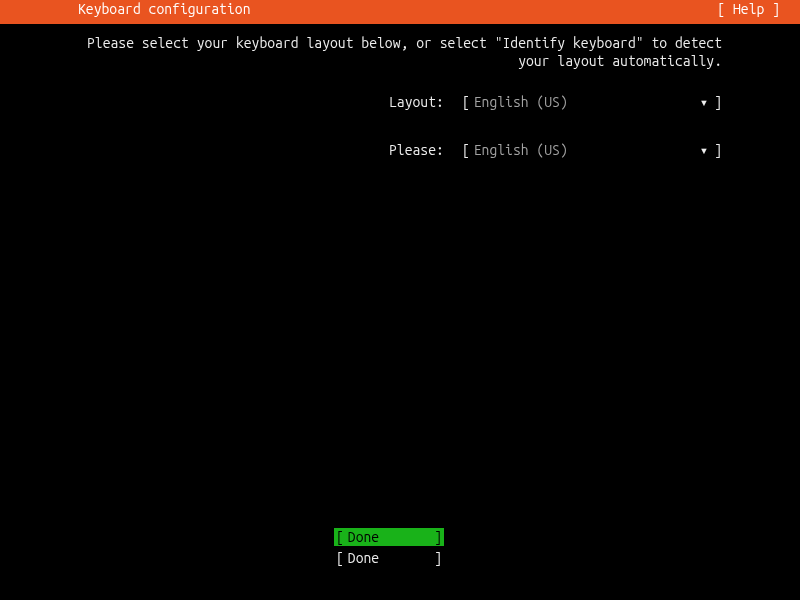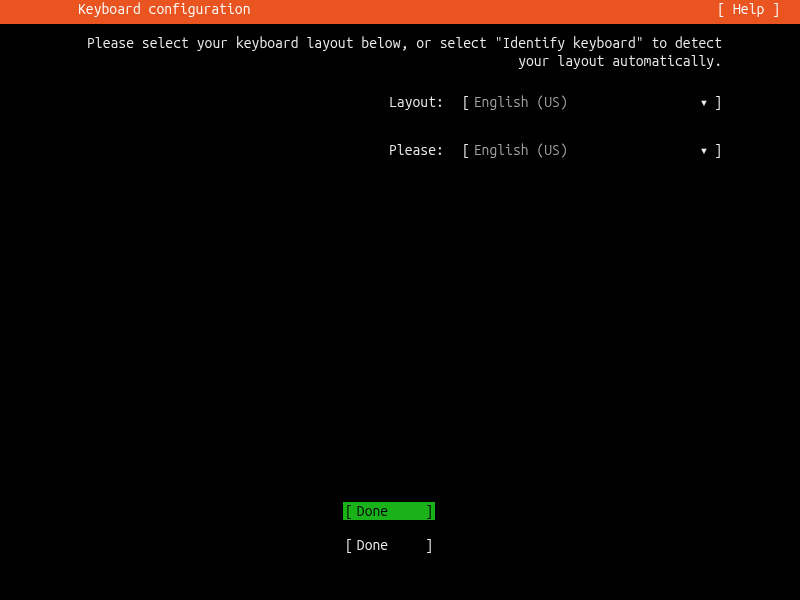--- a/index.html
+++ b/index.html
@@ -84,22 +84,22 @@
     .footer {
       position: absolute;
       bottom: 30px;
       left: 0;
       width: 100%;
       text-align: center;
       padding-right: 22px;
     }
     .footer-button {
       display: block;
-      width: 92px;
-      margin: 16px auto;
+      width: 110px;
+      margin: 3px auto;
       cursor: pointer;
       text-align: left;
       line-height: 1.3;
     }
     .footer-button.selected {
       background: #19B219;
       color: #000000;
     }
     .footer-button .btn-bracket-l {
       padding-left: 2px;

